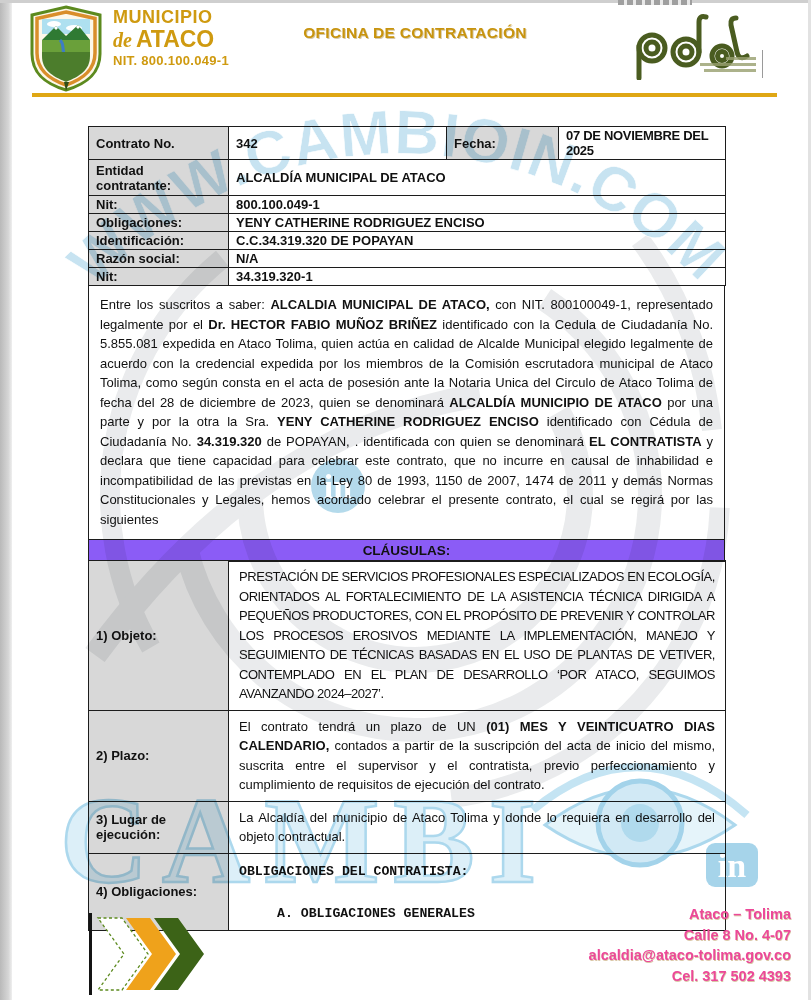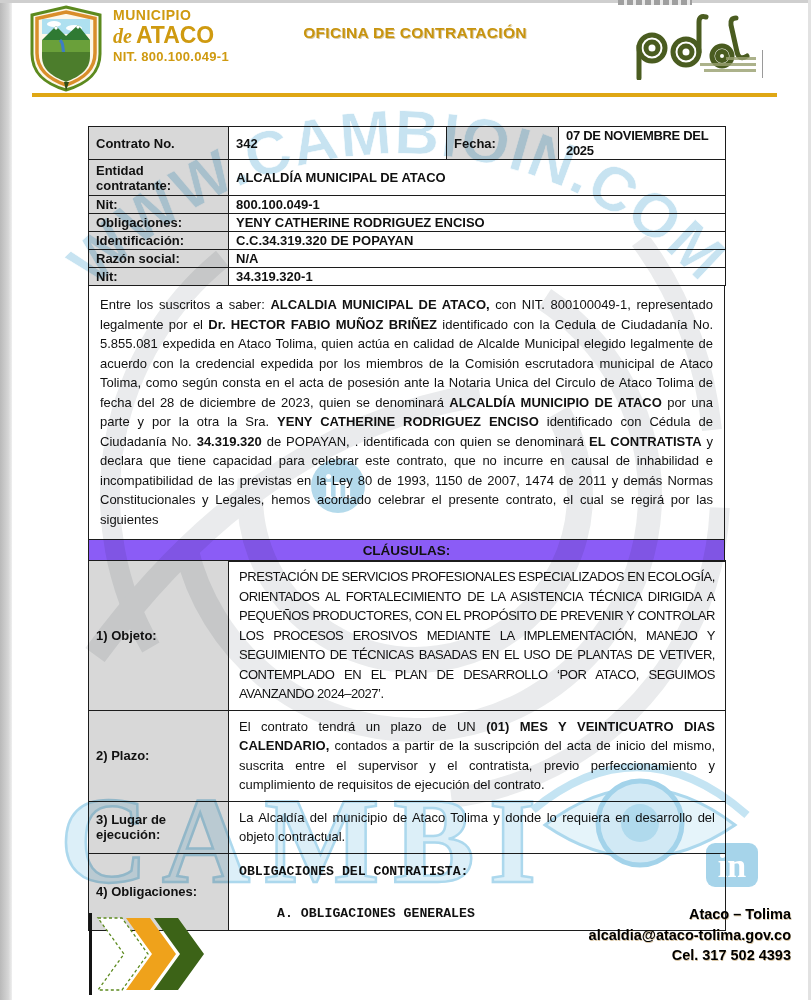--- a/index.html
+++ b/index.html
@@ -11,21 +11,21 @@
   }
   .edge-left{position:absolute;left:0;top:0;width:12px;height:100%;
     background:linear-gradient(90deg,#b9b9b9,#d6d6d6 70%,#efefef);}
   .edge-top{position:absolute;left:0;top:0;width:100%;height:3px;background:#cfcfcf;}
   .edge-right{position:absolute;right:0;top:0;width:3px;height:100%;background:#e2e2e2;}
 
   
   .hdr{position:absolute;left:0;top:0;width:100%;height:100px;}
   .shield{position:absolute;left:28px;top:4px;}
   .muni-text{position:absolute;left:113px;top:8px;color:#cf9a10;line-height:1.05;}
-  .muni-l1{font-size:14px;font-weight:bold;letter-spacing:.5px;}
+  .muni-l1{font-size:18px;font-weight:bold;letter-spacing:.5px;}
   .muni-l2{font-size:23px;font-weight:bold;}
   .muni-l2 .script{font-family:Liberation Serif, serif;font-style:italic;font-weight:bold;font-size:20px;margin-right:4px;}
   .muni-nit{font-size:13px;font-weight:bold;margin-top:3px;letter-spacing:.3px;}
   .office-title{position:absolute;left:250px;top:24px;width:330px;text-align:center;
     font-size:15.5px;font-weight:bold;color:#c8940e;letter-spacing:.3px;
     text-shadow:1px 1px 0 rgba(140,100,10,.35);}
   .pdel{position:absolute;left:622px;top:8px;}
   .pdel-caption{position:absolute;left:694px;top:54px;width:62px;}
   .pdel-caption div{height:3.5px;margin:2.5px 0 2.5px auto;background:#98a06f;filter:blur(.4px);opacity:.8;}
   .pdel-caption .c1{width:30px;}
@@ -55,21 +55,21 @@
   .plazo-body{min-height:72px;font-size:13.1px;}
   .lugar-body{min-height:36px;font-size:13.1px;}
   .oblig-body{min-height:90px;vertical-align:top;font-family:Liberation Mono, monospace;}
   .oblig-h{font-weight:bold;font-size:13.2px;margin:2px 0 0 0;}
   .oblig-a{font-weight:bold;font-size:13.2px;margin:22px 0 0 38px;}
   .lbl-justify{text-align:justify;}
 
   
   .foot-logo{position:absolute;left:88px;top:912px;}
   .foot-text{position:absolute;right:20px;top:904px;text-align:right;
-    color:#000000;font-weight:bold;font-size:14.5px;line-height:20.5px;
+    color:#ec4899;font-weight:bold;font-size:14.5px;line-height:20.5px;
     text-shadow:.6px .6px 0 rgba(150,95,0,.35);}
 
   
   .wm{position:absolute;inset:0;z-index:40;pointer-events:none;mix-blend-mode:multiply;}
 </style>
 </head>
 <body>
 
 <div class="page">
   <div class="edge-left"></div>
@@ -196,20 +196,21 @@
   </div>
 
   <svg class="foot-logo" width="152" height="84" viewBox="0 0 152 84">
     <rect x="1" y="1" width="3" height="82" fill="#141414"></rect>
     <polygon points="10,6 34,6 60,42 34,78 10,78 36,42" fill="#ffffff" stroke="#5c8a1e" stroke-width="1.3" stroke-dasharray="3,2.5"></polygon>
     <polygon points="38,6 62,6 88,42 62,78 38,78 64,42" fill="#efa21b"></polygon>
     <polygon points="66,6 90,6 116,42 90,78 66,78 92,42" fill="#3c6317"></polygon>
   </svg>
   <div class="foot-text">
     <div>Ataco – Tolima</div>
+    <div>Calle 8 No. 4-07</div>
     <div>alcaldia@ataco-tolima.gov.co</div>
     <div>Cel. 317 502 4393</div>
   </div>
 
   <svg class="wm" width="811" height="1000" viewBox="0 0 811 1000">
     <defs>
       <path id="wmArc" d="M 92 292 A 412 412 0 0 1 708 292" fill="none"></path>
     </defs>
 
     <g stroke="#c2c7ca" fill="none" opacity="0.35">

